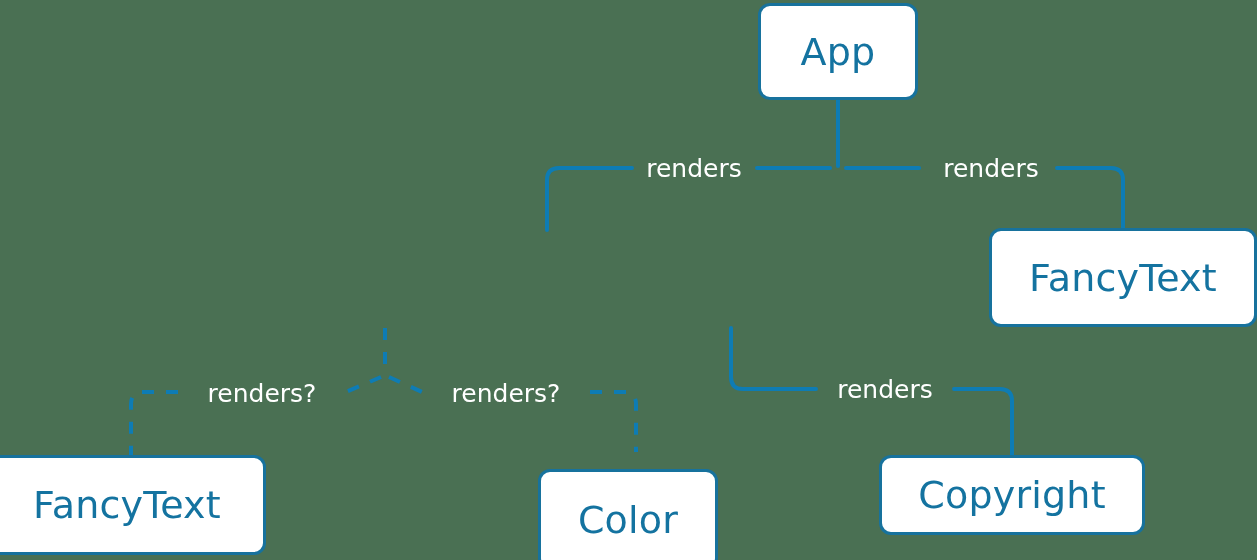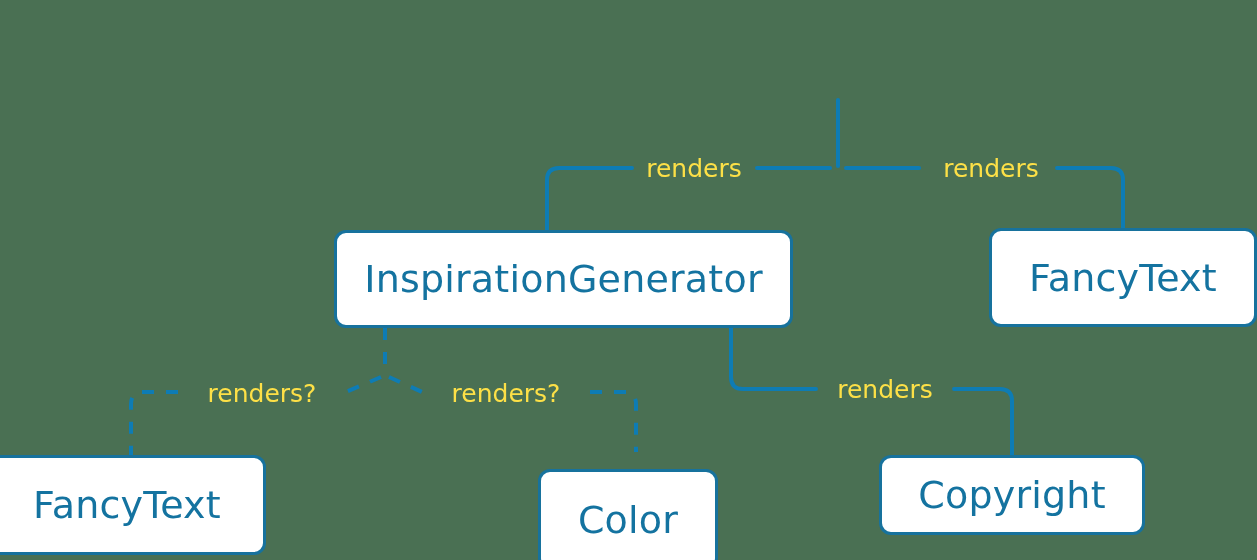--- a/index.html
+++ b/index.html
@@ -35,21 +35,21 @@
     font-weight: 400;
     letter-spacing: 0.2px;
     z-index: 3;
   }
   .node-label {
     white-space: nowrap;
     line-height: 1;
   }
   .edge-label {
     position: absolute;
-    color: #fde047;
+    color: #ffffff;
     font-size: 25px;
     line-height: 1;
     white-space: nowrap;
     z-index: 2;
     transform: translate(-50%, -50%);
   }
 </style>
 </head>
 <body>
 
@@ -81,24 +81,24 @@
       <path d="M 590 392 L 626 392 Q 636 394 636 404 L 636 452"></path>
     </g>
   </svg>
 
   <div class="edge-label" style="left:694px; top:168px;">renders</div>
   <div class="edge-label" style="left:991px; top:168px;">renders</div>
   <div class="edge-label" style="left:262px; top:393px;">renders?</div>
   <div class="edge-label" style="left:506px; top:393px;">renders?</div>
   <div class="edge-label" style="left:885px; top:389px;">renders</div>
 
+  <div class="node" style="left:758px; top:3px; width:160px; height:97px; font-size:38px;">
+    <span class="node-label">App</span>
+  </div>
 
-  <div class="node" style="left:334px; top:230px; width:459px; height:98px; font-size:38px;">
-    <span class="node-label">InspirationGenerator</span>
-  </div>
 
   <div class="node" style="left:989px; top:228px; width:268px; height:99px; font-size:38px;">
     <span class="node-label">FancyText</span>
   </div>
 
   <div class="node" style="left:-12px; top:455px; width:278px; height:100px; font-size:38px;">
     <span class="node-label">FancyText</span>
   </div>
 
   <div class="node" style="left:538px; top:469px; width:180px; height:101px; font-size:38px;">

